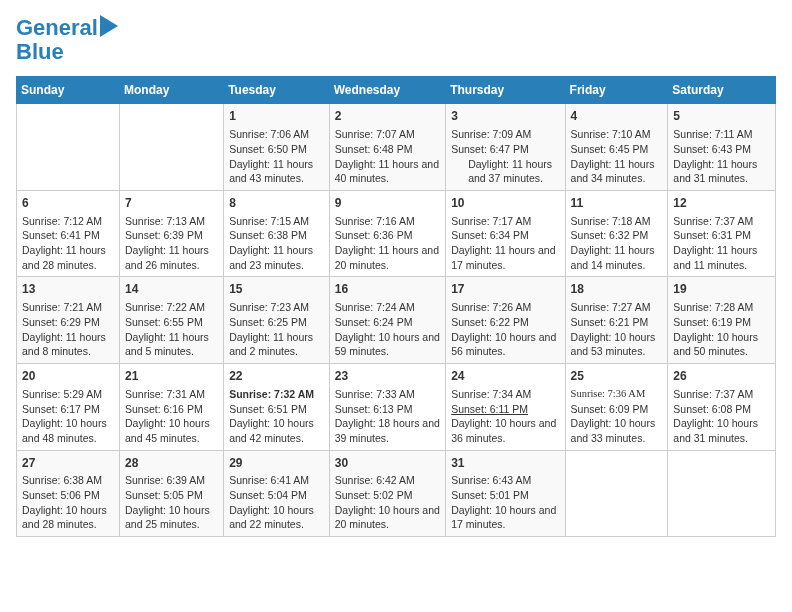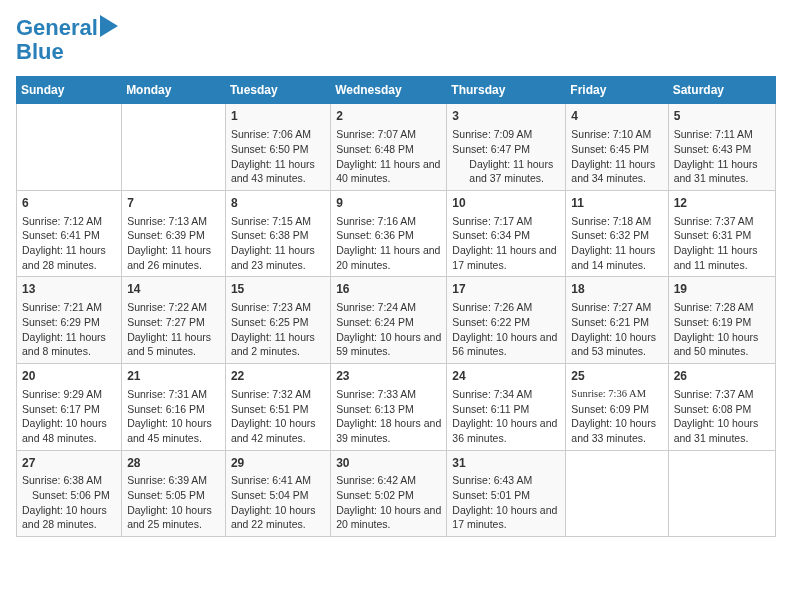--- a/index.html
+++ b/index.html
@@ -202,21 +202,21 @@
       <tr>
         <td>
           <span class="day-num">13</span>
           <span style="display: block;">Sunrise: 7:21 AM</span>
           <span style="display: block;">Sunset: 6:29 PM</span>
           <span style="display: block;">Daylight: 11 hours and 8 minutes.</span>
         </td>
         <td>
           <span class="day-num">14</span>
           <span style="display: block;">Sunrise: 7:22 AM</span>
-          <span style="display: block;">Sunset: 7:27 PM</span>
+          <span style="display: block;">Sunset: 6:55 PM</span>
           <span style="display: block;">Daylight: 11 hours and 5 minutes.</span>
         </td>
         <td>
           <span class="day-num">15</span>
           <span style="display: block;">Sunrise: 7:23 AM</span>
           <span style="display: block;">Sunset: 6:25 PM</span>
           <span style="display: block;">Daylight: 11 hours and 2 minutes.</span>
         </td>
         <td>
           <span class="day-num">16</span>
@@ -239,66 +239,66 @@
         <td>
           <span class="day-num">19</span>
           <span style="display: block;">Sunrise: 7:28 AM</span>
           <span style="display: block;">Sunset: 6:19 PM</span>
           <span style="display: block;">Daylight: 10 hours and 50 minutes.</span>
         </td>
       </tr>
       <tr>
         <td>
           <span class="day-num">20</span>
-          <span style="display: block;">Sunrise: 9:29 AM</span>
+          <span style="display: block;">Sunrise: 5:29 AM</span>
           <span style="display: block;">Sunset: 6:17 PM</span>
           <span style="display: block;">Daylight: 10 hours and 48 minutes.</span>
         </td>
         <td>
           <span class="day-num">21</span>
           <span style="display: block;">Sunrise: 7:31 AM</span>
           <span style="display: block;">Sunset: 6:16 PM</span>
           <span style="display: block;">Daylight: 10 hours and 45 minutes.</span>
         </td>
         <td>
           <span class="day-num">22</span>
-          <span style="display: block;">Sunrise: 7:32 AM</span>
+          <span style="display: block; font-weight: bold;">Sunrise: 7:32 AM</span>
           <span style="display: block;">Sunset: 6:51 PM</span>
           <span style="display: block;">Daylight: 10 hours and 42 minutes.</span>
         </td>
         <td>
           <span class="day-num">23</span>
           <span style="display: block;">Sunrise: 7:33 AM</span>
           <span style="display: block;">Sunset: 6:13 PM</span>
           <span style="display: block;">Daylight: 18 hours and 39 minutes.</span>
         </td>
         <td>
           <span class="day-num">24</span>
           <span style="display: block;">Sunrise: 7:34 AM</span>
-          <span style="display: block;">Sunset: 6:11 PM</span>
+          <span style="display: block; text-decoration: underline;">Sunset: 6:11 PM</span>
           <span style="display: block;">Daylight: 10 hours and 36 minutes.</span>
         </td>
         <td>
           <span class="day-num">25</span>
           <span style="display: block; font-family: Liberation Serif, serif;">Sunrise: 7:36 AM</span>
           <span style="display: block;">Sunset: 6:09 PM</span>
           <span style="display: block;">Daylight: 10 hours and 33 minutes.</span>
         </td>
         <td>
           <span class="day-num">26</span>
           <span style="display: block;">Sunrise: 7:37 AM</span>
           <span style="display: block;">Sunset: 6:08 PM</span>
           <span style="display: block;">Daylight: 10 hours and 31 minutes.</span>
         </td>
       </tr>
       <tr>
         <td>
           <span class="day-num">27</span>
           <span style="display: block;">Sunrise: 6:38 AM</span>
-          <span style="display: block; margin-left: 10px;">Sunset: 5:06 PM</span>
+          <span style="display: block;">Sunset: 5:06 PM</span>
           <span style="display: block;">Daylight: 10 hours and 28 minutes.</span>
         </td>
         <td>
           <span class="day-num">28</span>
           <span style="display: block;">Sunrise: 6:39 AM</span>
           <span style="display: block;">Sunset: 5:05 PM</span>
           <span style="display: block;">Daylight: 10 hours and 25 minutes.</span>
         </td>
         <td>
           <span class="day-num">29</span>

